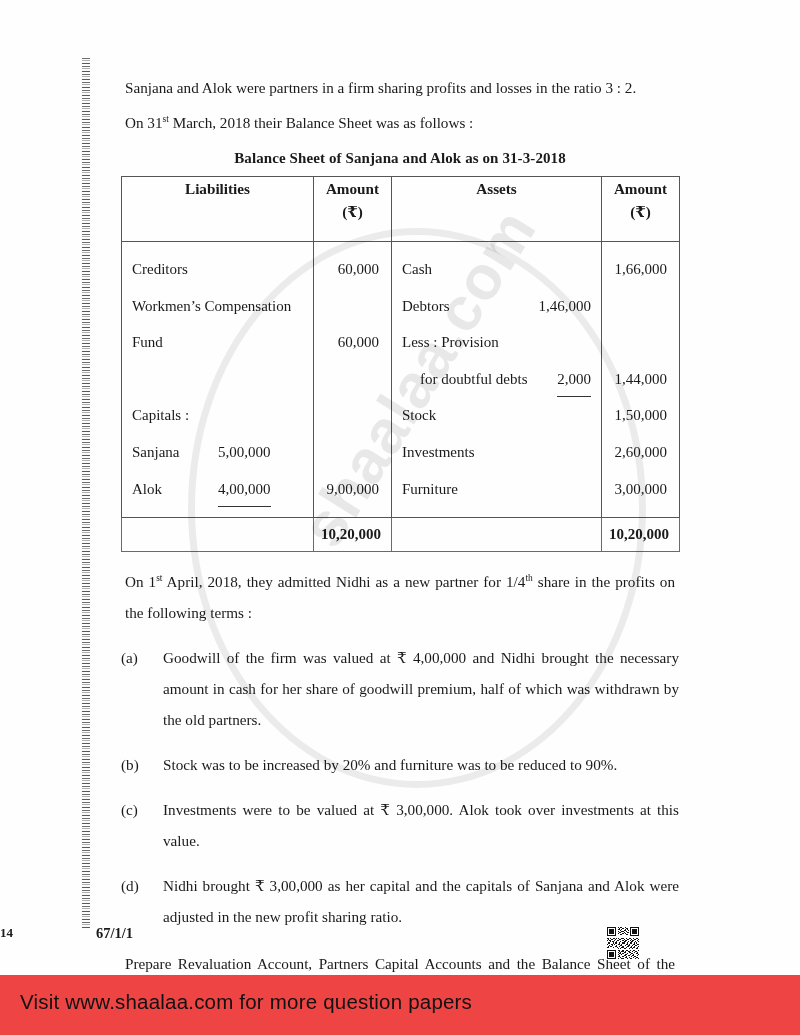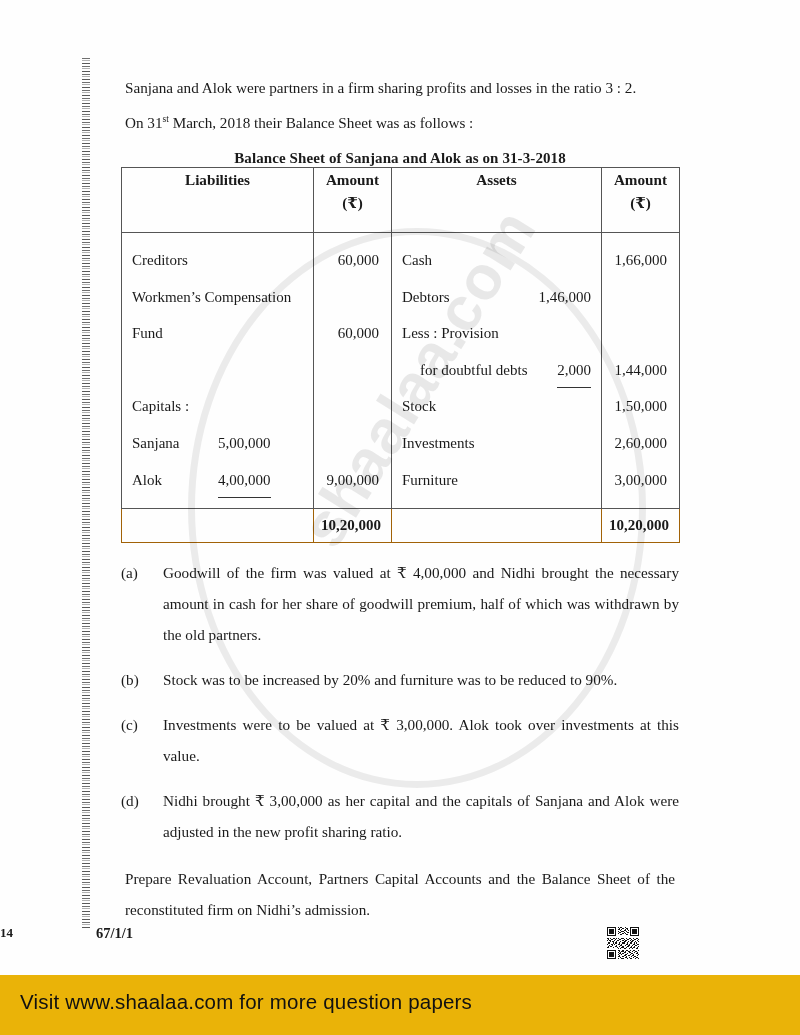--- a/index.html
+++ b/index.html
@@ -115,20 +115,21 @@
   #table-title {
     margin-top: 12px;
     text-align: center;
     font-size: 15px;
     font-weight: 700;
     letter-spacing: 0.1px;
   }
 
   
   #bs-wrap {
+    margin-top: 9px;
   }
   table.bs {
     border-collapse: collapse;
     width: 558px;
     table-layout: fixed;
     font-size: 15px;
   }
   table.bs td, table.bs th {
     border: 1px solid #555;
     padding: 0;
@@ -251,21 +252,21 @@
     height: 34px;
   }
 
   
   #banner {
     position: absolute;
     left: 0;
     top: 975px;
     width: 800px;
     height: 60px;
-    background: #eab308;
+    background: #ef4444;
   }
   #banner-text {
     position: absolute;
     left: 20px;
     top: 15px;
     font-family: "Liberation Sans", "DejaVu Sans", sans-serif;
     font-size: 20.5px;
     color: #111;
     letter-spacing: 0.2px;
   }
@@ -396,20 +397,23 @@
             </td>
             <td class="blankcell"></td>
             <td>
               <div class="tot">10,20,000</div>
             </td>
           </tr>
         </tbody>
       </table>
     </div>
 
+    <p class="para" style="margin-top:14px">
+      <span>On 1</span><sup>st</sup><span> April, 2018, they admitted Nidhi as a new partner for 1/4</span><sup>th</sup><span> share in the profits on the following terms :</span>
+    </p>
 
     <div id="terms-list">
         <div class="listitem">
           <div class="marker">(a)</div>
           <div class="body">Goodwill of the firm was valued at ₹ 4,00,000 and Nidhi brought the necessary amount in cash for her share of goodwill premium, half of which was withdrawn by the old partners.</div>
         </div>
         <div class="listitem">
           <div class="marker">(b)</div>
           <div class="body">Stock was to be increased by 20% and furniture was to be reduced to 90%.</div>
         </div>

